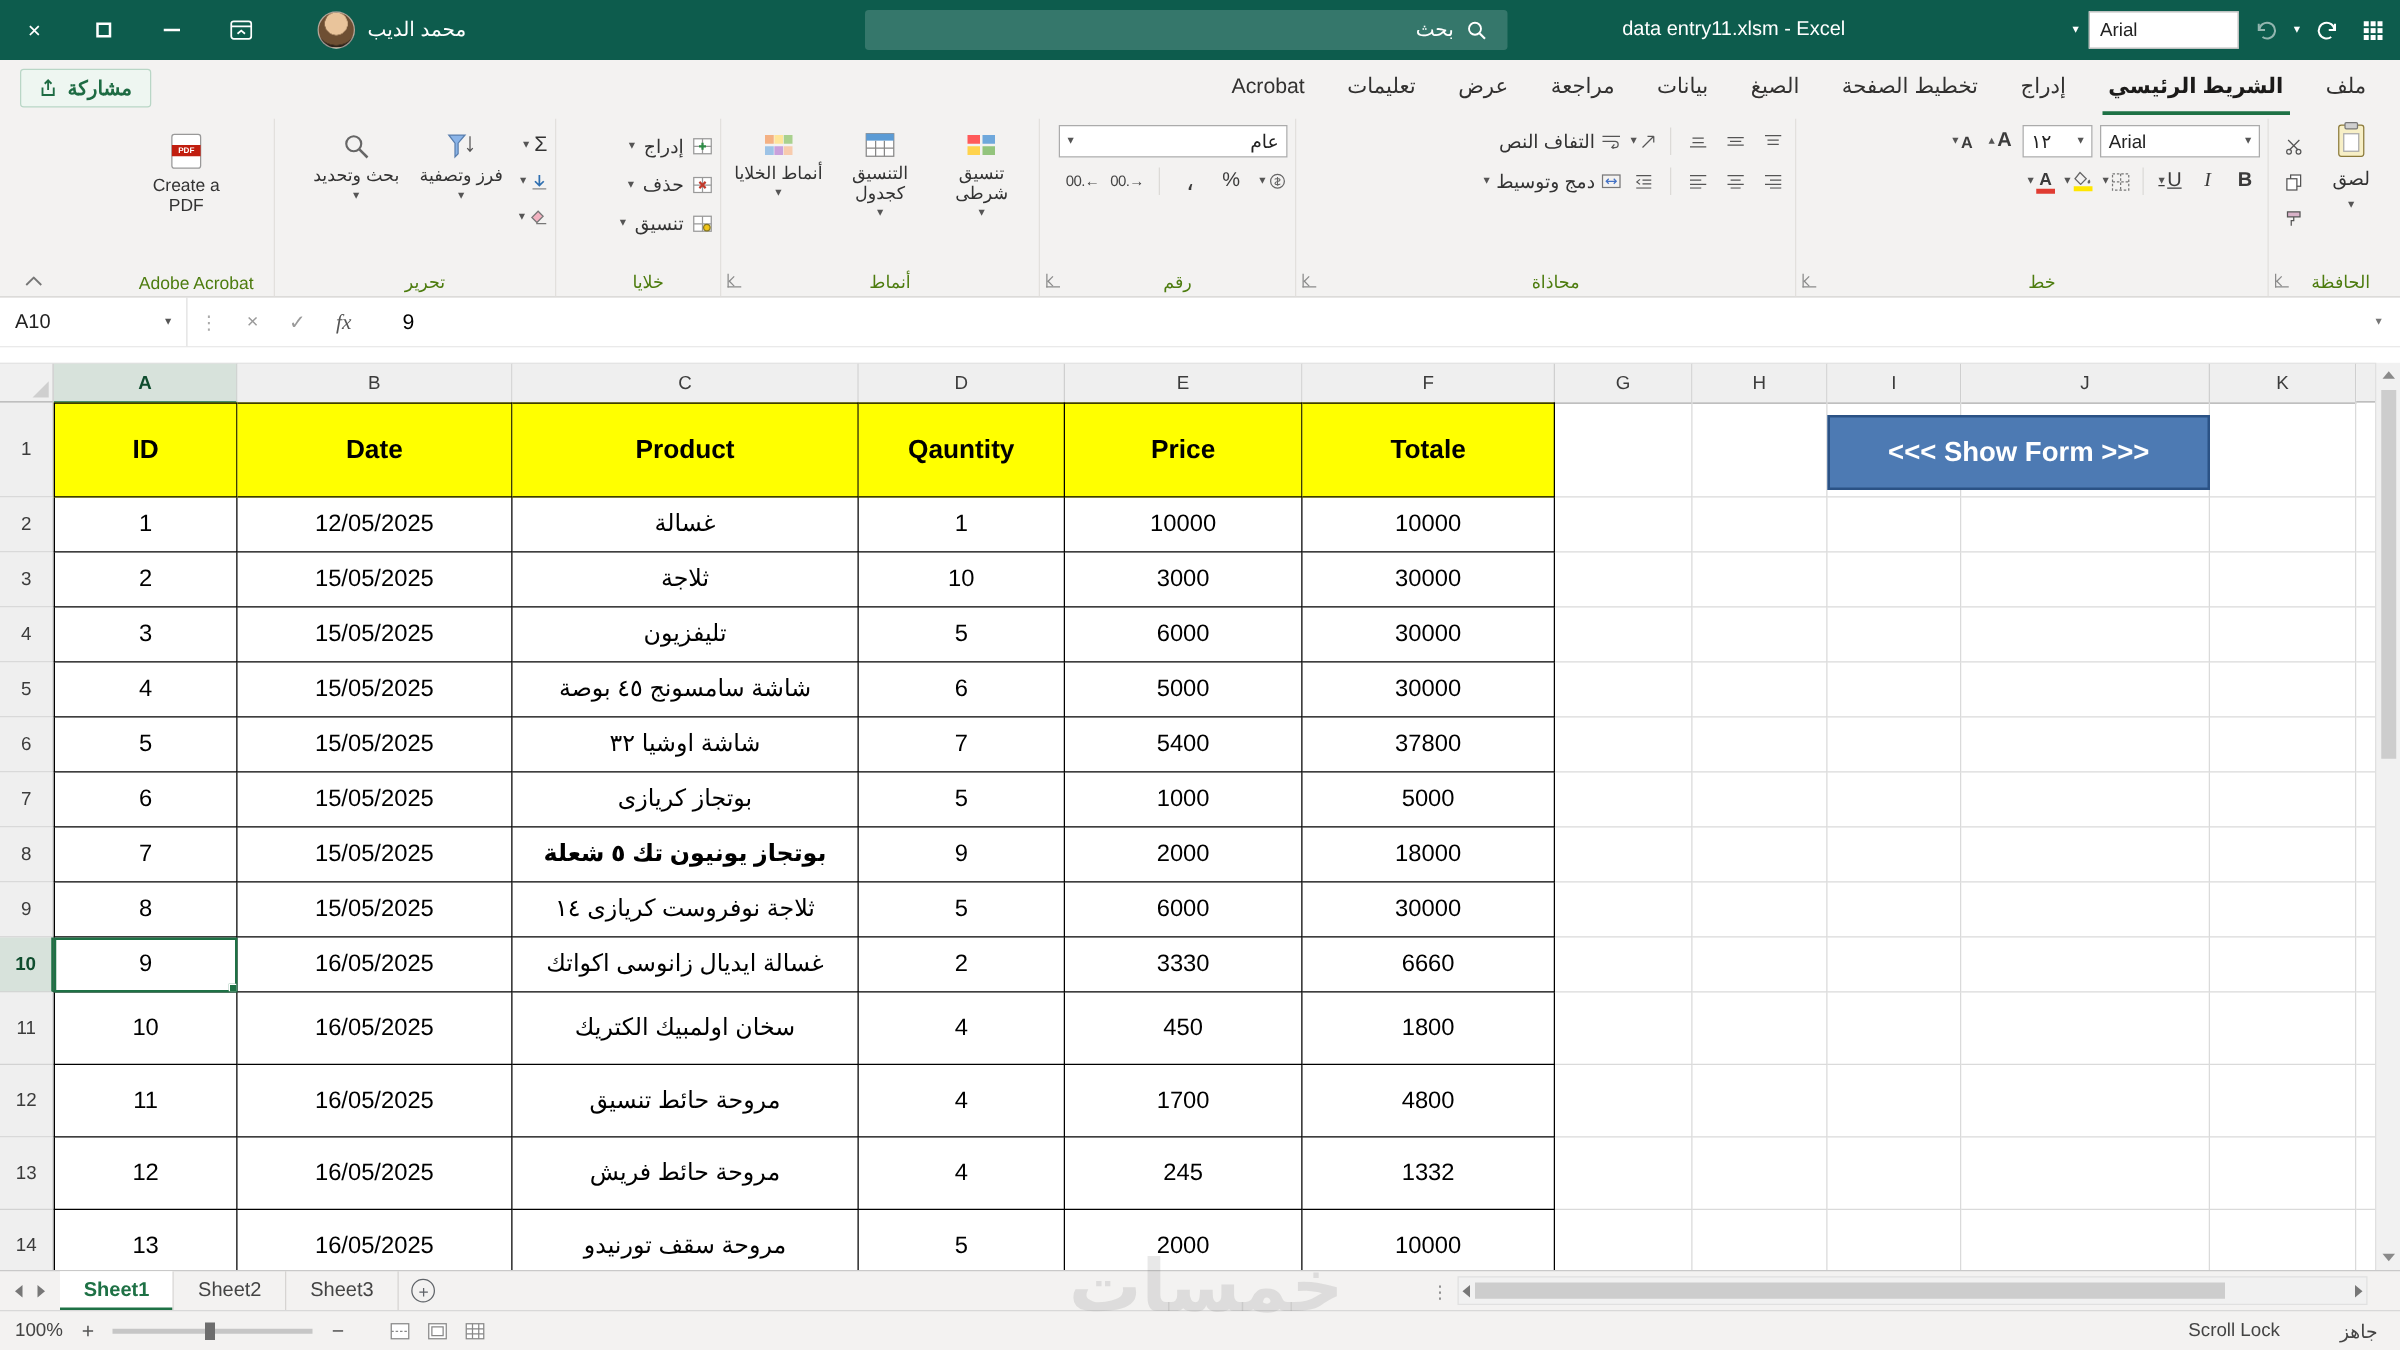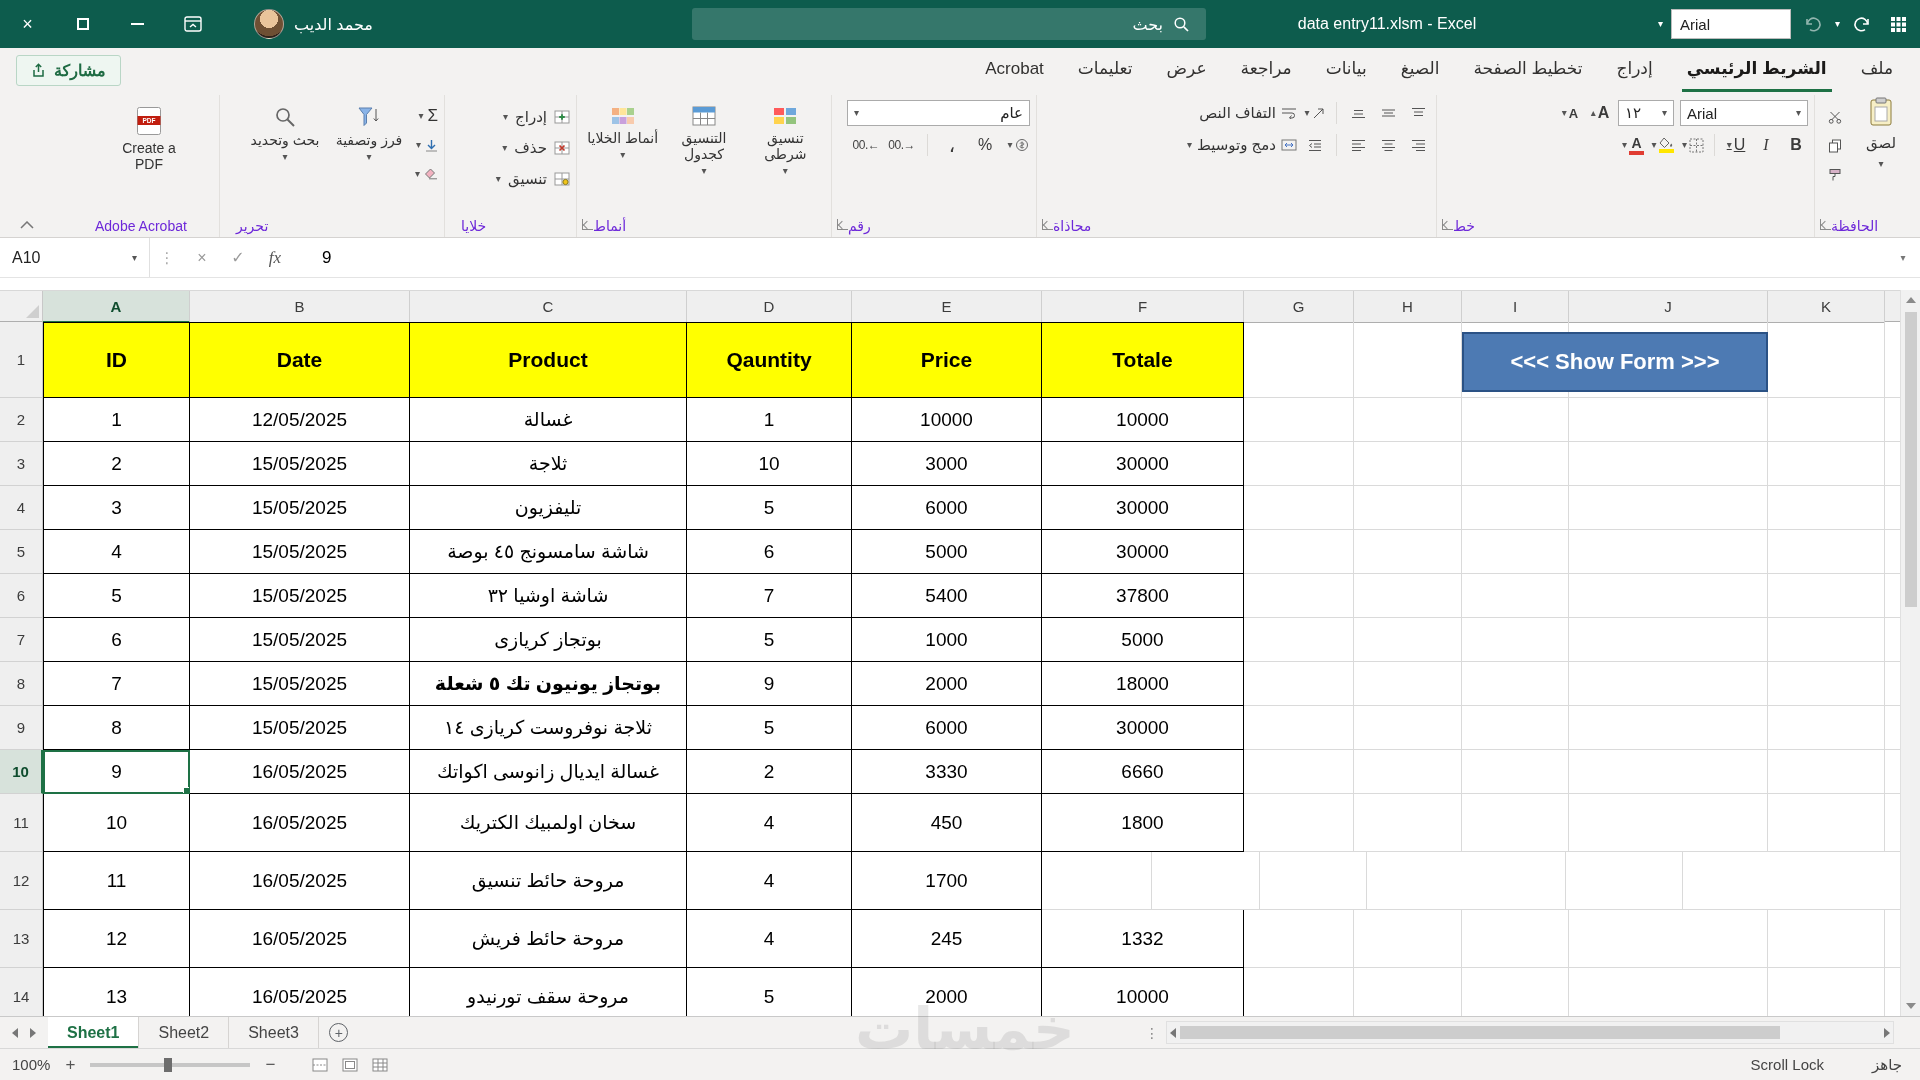--- a/index.html
+++ b/index.html
@@ -26,21 +26,21 @@
   .tabsrow{height:44px;background:#f3f2f1;position:relative;}
   .tabs{position:absolute;right:10px;top:0;height:44px;display:flex;direction:rtl;}
   .tab{padding:0 17px;line-height:42px;font-size:17px;color:#323130;cursor:pointer;position:relative;white-space:nowrap;}
   .tab.active{font-weight:bold;color:#1b1a19;}
   .tab.active::after{content:"";position:absolute;left:12px;right:12px;bottom:0;height:3px;background:#1e7145;}
   .share-btn{position:absolute;left:16px;top:7px;height:31px;display:flex;align-items:center;gap:8px;padding:0 14px;
     background:#eef6f1;border:1px solid #b9d6c6;border-radius:3px;color:#1e6b43;font-size:16px;font-weight:bold;direction:rtl;cursor:pointer;}
   
   .ribbon{height:146px;background:#f3f2f1;border-bottom:1px solid #d5d3d1;display:flex;direction:rtl;padding:3px 6px 0;position:relative;}
   .rgroup{position:relative;border-left:1px solid #e2e0dd;padding:2px 6px 24px;flex:0 0 auto;}
-  .glabel{position:absolute;bottom:3px;left:16px;right:0;text-align:left;font-size:14px;color:#6d28d9;white-space:nowrap;}
+  .glabel{position:absolute;bottom:3px;left:16px;right:0;text-align:center;font-size:14px;color:#4d7c0f;white-space:nowrap;}
   .launcher{position:absolute;bottom:7px;left:5px;width:11px;height:11px;border-left:1px solid #8a8a8a;border-bottom:1px solid #8a8a8a;cursor:pointer;}
   .launcher::after{content:"";position:absolute;left:1px;bottom:1px;width:5px;height:5px;border-left:1px solid #8a8a8a;border-bottom:1px solid #8a8a8a;transform:rotate(45deg);}
   .g-clip{width:100px}.g-font{width:378px}.g-align{width:400px}.g-num{width:205px}
   .g-styles{width:255px}.g-cells{width:132px}.g-edit{width:225px}.g-acro{width:140px;border-left:none;}
   .clip-row{display:flex;gap:6px;height:100%;}
   .paste{display:flex;flex-direction:column;align-items:center;gap:7px;width:54px;cursor:pointer;}
   .blab{font-size:15px;color:#333;}
   .minis{display:flex;flex-direction:column;gap:9px;padding-top:10px;}
   .mini{width:26px;height:20px;display:flex;align-items:center;justify-content:center;cursor:pointer;}
   .frow{display:flex;align-items:center;gap:6px;height:32px;direction:rtl;}
@@ -740,20 +740,21 @@
           <div class="cell gcell" style="width: 117px;"></div>
           <div class="gfill"></div>
         </div>
         <div class="xrow" style="height: 58px;">
           <div class="rowh">12</div>
           <div class="cell tcell first" style="width: 147px;">11</div>
           <div class="cell tcell" style="width: 220px;">16/05/2025</div>
           <div class="cell tcell" style="width: 277px;">مروحة حائط تنسيق</div>
           <div class="cell tcell" style="width: 165px;">4</div>
           <div class="cell tcell" style="width: 190px;">1700</div>
+          <div class="cell tcell" style="width: 202px;">4800</div>
           <div class="cell gcell" style="width: 110px;"></div>
           <div class="cell gcell" style="width: 108px;"></div>
           <div class="cell gcell" style="width: 107px;"></div>
           <div class="cell gcell" style="width: 199px;"></div>
           <div class="cell gcell" style="width: 117px;"></div>
           <div class="gfill"></div>
         </div>
         <div class="xrow" style="height: 58px;">
           <div class="rowh">13</div>
           <div class="cell tcell first" style="width: 147px;">12</div>

